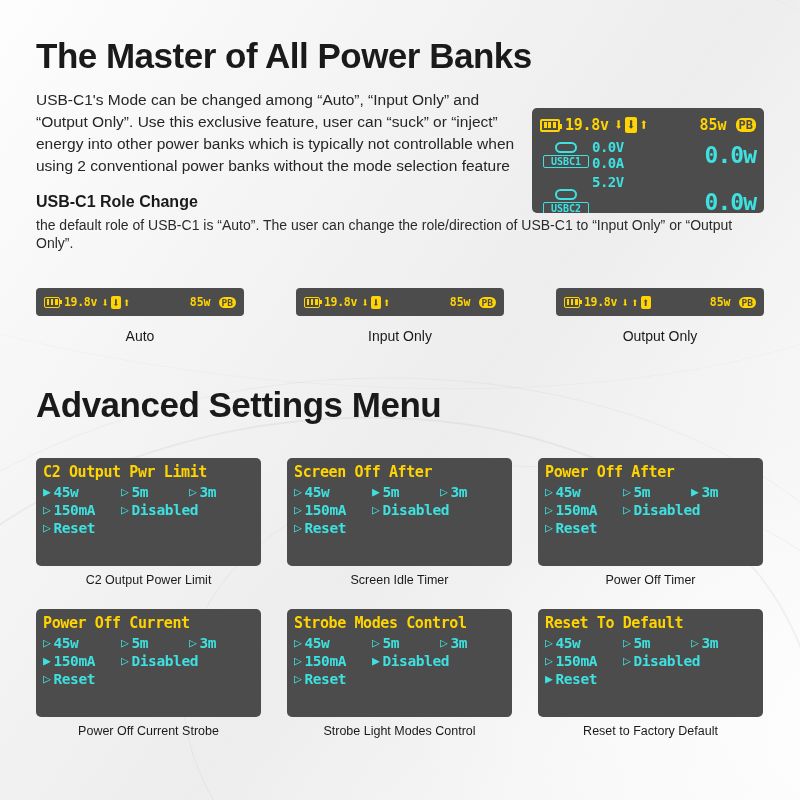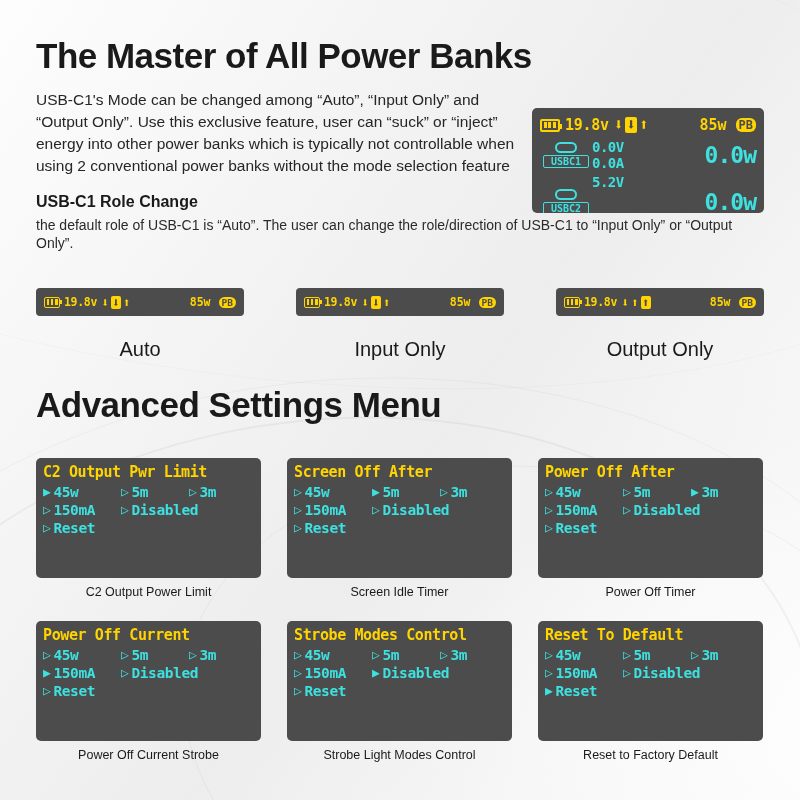--- a/index.html
+++ b/index.html
@@ -103,35 +103,35 @@
     height: 28px; background: #4c4c4c; border-radius: 4px;
     display: flex; align-items: center; gap: 4px; padding: 0 8px;
     font-family: "DejaVu Sans Mono", monospace;
   }
   .role-lcd .bat { width: 16px; height: 11px; border-width: 1.5px; }
   .role-lcd .bat::after { right: -3px; top: 2.5px; width: 2px; height: 4px; }
   .role-lcd .volt { font-size: 11.5px; }
   .role-lcd .watt { font-size: 11.5px; }
   .role-lcd .pb { font-size: 9.5px; }
   .role-lcd .arw { font-size: 13px; }
-  .role-label { margin-top: 22px; font-size: 20px; color: #1a1a1a; }
+  .role-label { margin-top: 12px; font-size: 14px; color: #1a1a1a; }
 
   
   h2.title2 {
     position: absolute; left: 36px; top: 385px;
     font-size: 35px; font-weight: bold; color: #1a1a1a; letter-spacing: -0.5px;
   }
   .menu-grid {
     position: absolute; left: 36px; top: 458px; width: 728px;
     display: grid; grid-template-columns: repeat(3, 225px); gap: 22px 26px;
   }
   .menu-cell { width: 225px; }
   .menu-lcd {
     background: #4c4c4c; border-radius: 5px; padding: 5px 7px 7px 7px;
-    font-family: "DejaVu Sans Mono", monospace; height: 120px;
+    font-family: "DejaVu Sans Mono", monospace; height: 108px;
   }
   .menu-title { color: #ffd400; font-size: 15px; font-weight: bold; letter-spacing: -0.4px; line-height: 1.25; }
   .menu-row { display: flex; color: #3ee0e0; font-size: 14.5px; font-weight: bold; margin-top: 2px; letter-spacing: -0.4px; }
   .menu-row .opt { display: flex; align-items: center; gap: 3px; }
   .menu-row .opt.w1 { width: 78px; }
   .menu-row .opt.w2 { width: 68px; }
   .caret { font-size: 13px; line-height: 1; }
   .menu-caption { margin-top: 7px; font-size: 12.5px; color: #1a1a1a; text-align: center; }
 </style>
 </head>

